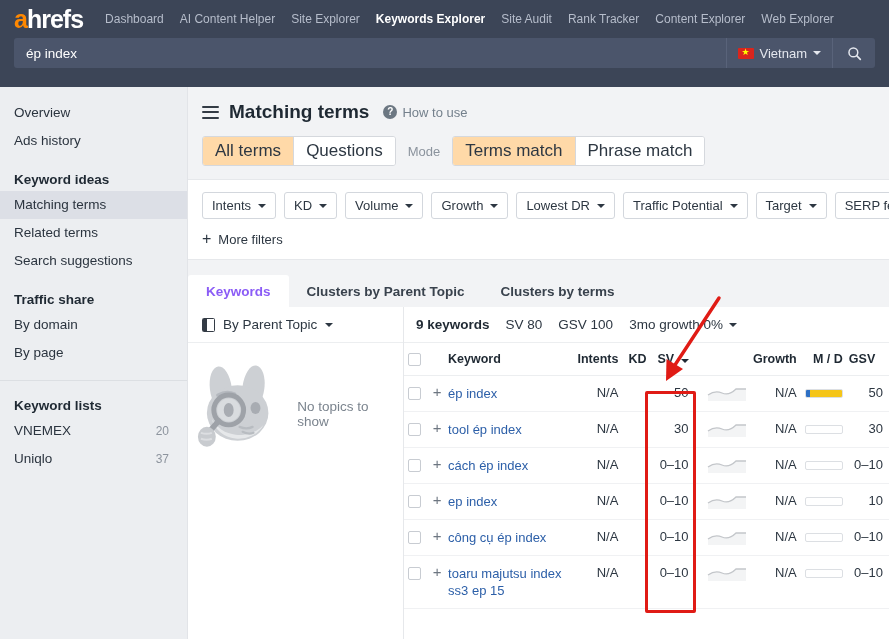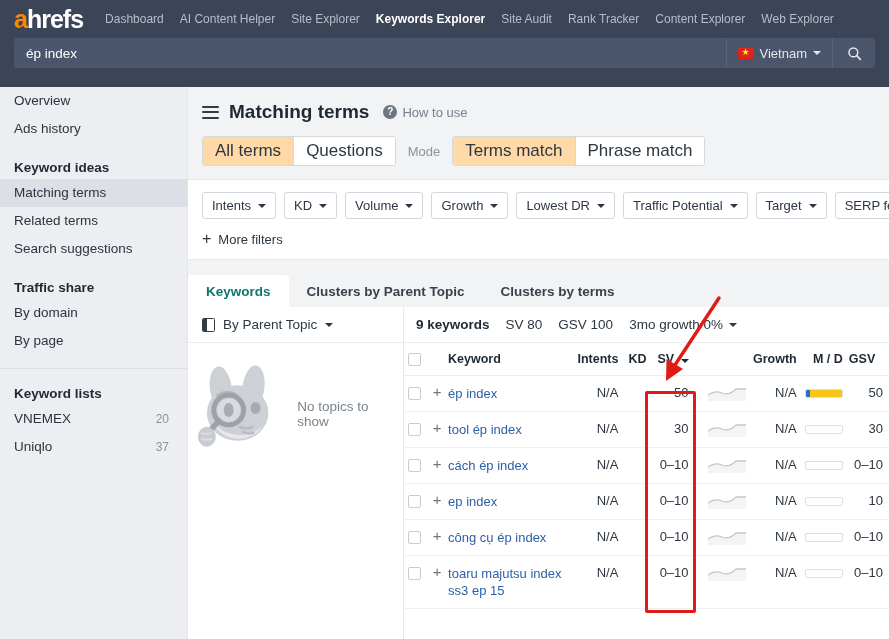--- a/index.html
+++ b/index.html
@@ -51,21 +51,21 @@
     width: 43px; display:flex; align-items:center; justify-content:center;
     border-left: 1px solid #59637a; cursor:pointer; color:#e4e7ee;
   }
 
   
   .body-row { display: flex; height: calc(639px - 87px); }
 
   
   .sidebar {
     width: 188px; background: #eceef1; flex: 0 0 188px;
-    font-size: 13.5px; color: #25303b;
+    padding-top: 12px; font-size: 13.5px; color: #25303b;
     border-right: 1px solid #e2e4e8;
   }
   .side-item {
     padding: 5px 0 5px 14px; cursor: pointer; line-height: 18px; color:#2b343f;
   }
   .side-item.active { background: #dcdfe6; font-weight: normal; }
   .side-group {
     padding: 5px 0 4px 14px; font-weight: bold; font-size: 13.5px; color: #1f2933; margin-top: 12px;
   }
   .side-divider { height:1px; background:#dcdfe3; margin: 13px 0 0 0; }
@@ -103,21 +103,21 @@
   }
   .morefilters { display:flex; align-items:center; gap:7px; margin-top:12px; font-size:13px; color:#2d3742; cursor:pointer; }
   .plusglyph { font-size:16px; line-height:1; color:#2d3742; }
 
   
   .tabs-row { display:flex; align-items:flex-end; padding-left:0; margin-top: 11px; height: 36px; }
   .tab {
     padding: 9px 18px 8px 18px; font-size:13.5px; font-weight:bold; color:#39424d; cursor:pointer;
     background: transparent; white-space:nowrap;
   }
-  .tab.active { background:#fff; color:#0f766e; border-radius:3px 3px 0 0;text-align:right; }
+  .tab.active { background:#fff; color:#8b5cf6; border-radius:3px 3px 0 0;text-align:right; }
 
   
   .panel { display:flex; background:#fff; height: calc(100% - 36px - 11px - 200px + 200px); }
   .panel-left { width: 216px; flex:0 0 216px; border-right:1px solid #e6e8eb; }
   .panel-right { flex:1; overflow:hidden; }
 
   .pl-head { padding: 10px 0 10px 14px; display:flex; align-items:center; gap:8px; border-bottom:1px solid #eceef0; font-size:13.5px; color:#2d3742; cursor:pointer; }
   .bookicon { width:13px;height:14px; position:relative; flex:0 0 13px; }
   .bookicon .bk { position:absolute; inset:0; border:1.6px solid #333b45; border-radius:1.5px; }
   .bookicon .bk::after { content:""; position:absolute; left:0; top:0; bottom:0; width:4px; background:#333b45; }

